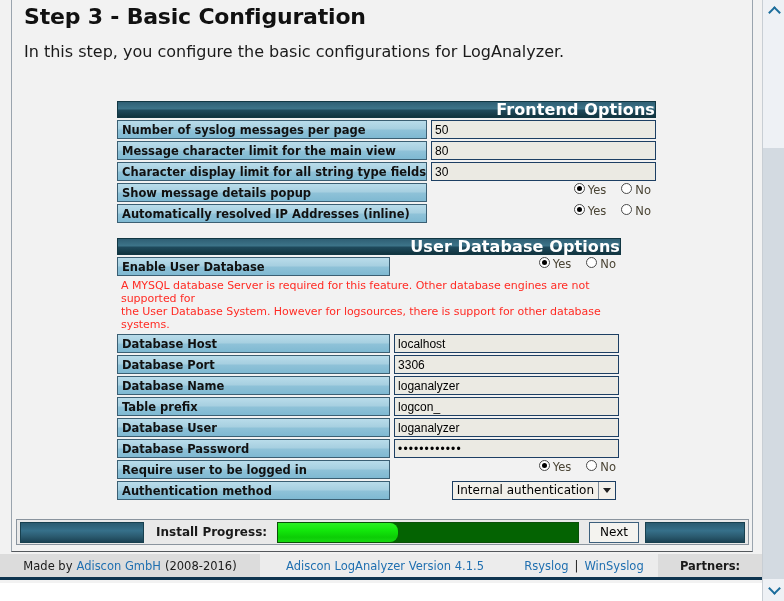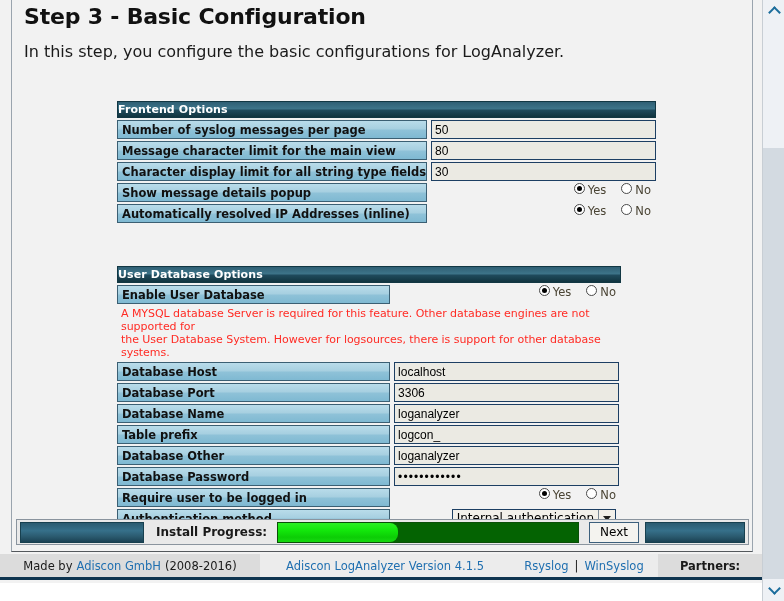--- a/index.html
+++ b/index.html
@@ -55,31 +55,31 @@
 
   
   .cfg-table {
     position: absolute;
     left: 117px;
     width: 504px;
     border-collapse: separate;
     border-spacing: 0 2px;
   }
   #table-frontend { top: 99px; }
-  #table-userdb   { top: 236px; margin-top: 28px; }
+  #table-userdb   { top: 236px; }
 
   .cfg-table td { padding: 0; }
 
   .section-head {
     height: 16px;
     background: linear-gradient(to bottom, #2f5f74 0%, #3d7489 45%, #1f4a5c 55%, #11343f 100%);
     color: #ffffff;
-    font-size: 11px;
+    font-size: 16px;
     font-weight: bold;
-    text-align: left;
+    text-align: right;
     border: 1px solid #123743;
     line-height: 15px;
     letter-spacing: 0.1px;
   }
 
   .lbl-cell { width: 272px; }
   .val-cell { width: 230px; padding-left: 4px !important; }
 
   .field-label {
     display: block;
@@ -432,21 +432,21 @@
         <td class="lbl-cell">
               <span class="field-label">Table prefix</span>
             </td>
         <td class="val-cell">
               <input class="txt-input" type="text" value="logcon_" style="">
             </td>
       </tr>
 
       <tr>
         <td class="lbl-cell">
-              <span class="field-label">Database Other</span>
+              <span class="field-label">Database User</span>
             </td>
         <td class="val-cell">
               <input class="txt-input" type="text" value="loganalyzer" style="">
             </td>
       </tr>
 
       <tr>
         <td class="lbl-cell">
               <span class="field-label">Database Password</span>
             </td>

